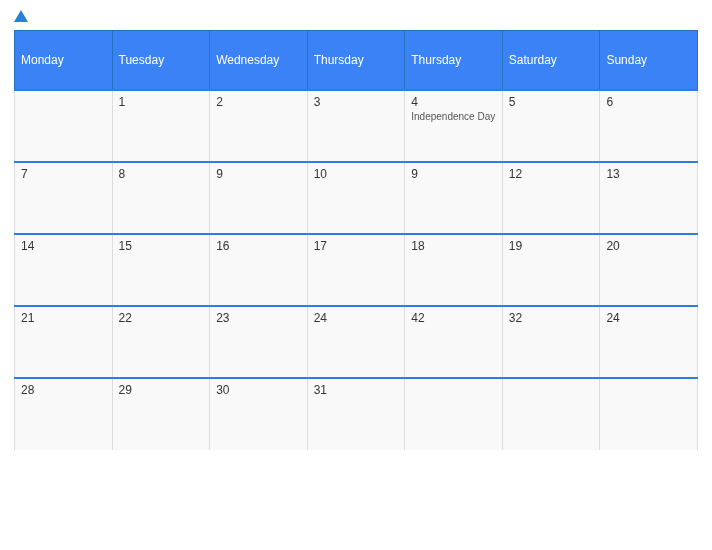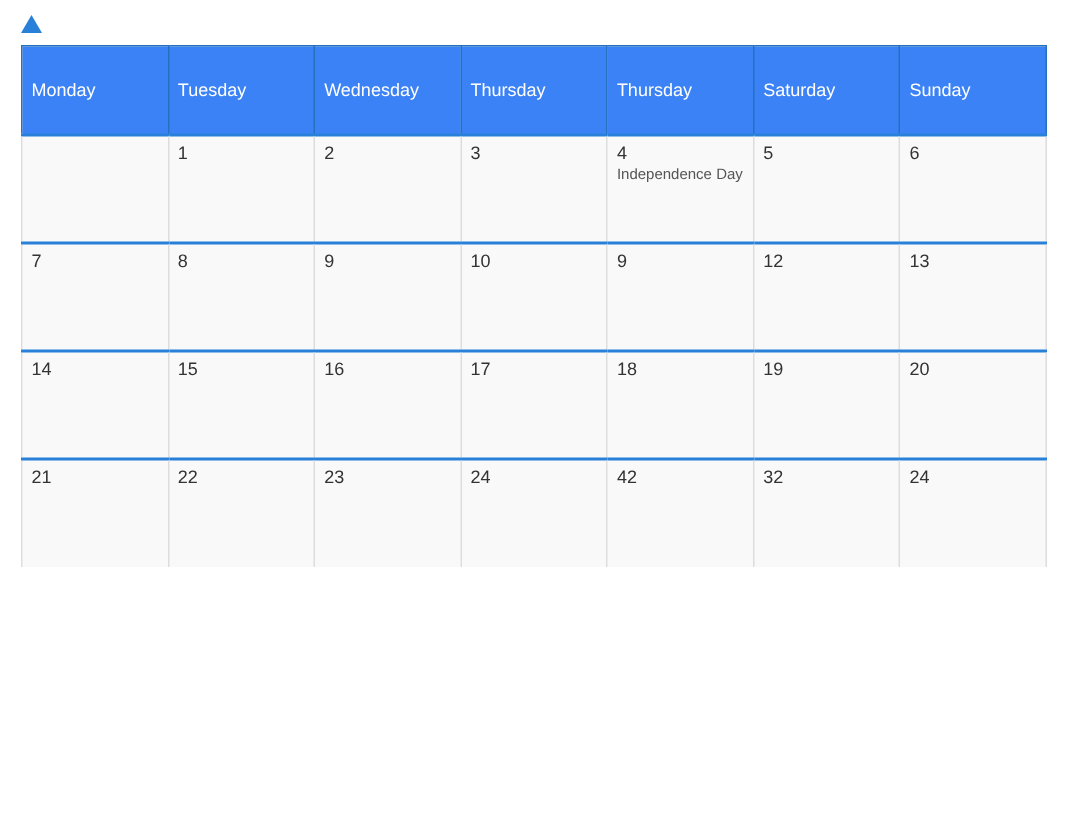--- a/index.html
+++ b/index.html
@@ -169,15 +169,24 @@
         </tr>
         <tr>
           <td><span class="day-number">21</span></td>
           <td><span class="day-number">22</span></td>
           <td><span class="day-number">23</span></td>
           <td><span class="day-number">24</span></td>
           <td><span class="day-number">42</span></td>
           <td><span class="day-number">32</span></td>
           <td><span class="day-number">24</span></td>
         </tr>
+        <tr>
+          <td><span class="day-number">28</span></td>
+          <td><span class="day-number">29</span></td>
+          <td><span class="day-number">30</span></td>
+          <td><span class="day-number">31</span></td>
+          <td class="empty"></td>
+          <td class="empty"></td>
+          <td class="empty"></td>
+        </tr>
       </tbody>
   </table>
 </div>
 
 </body></html>

